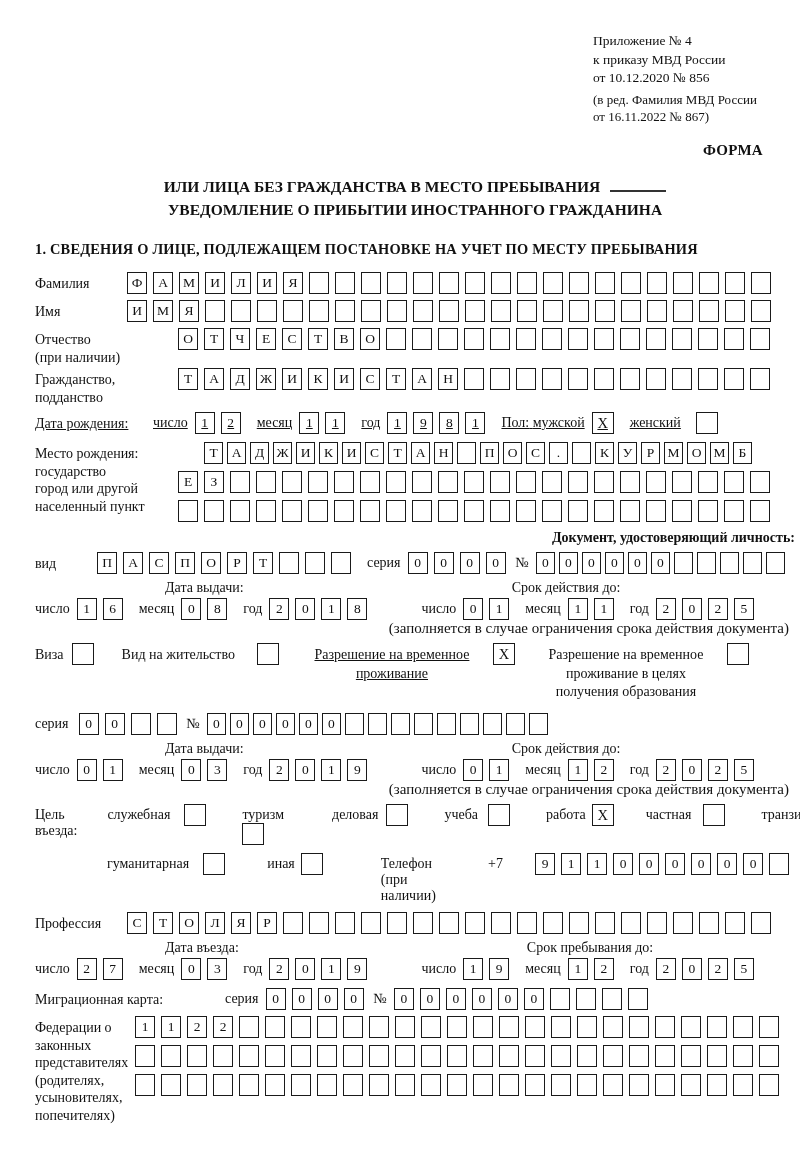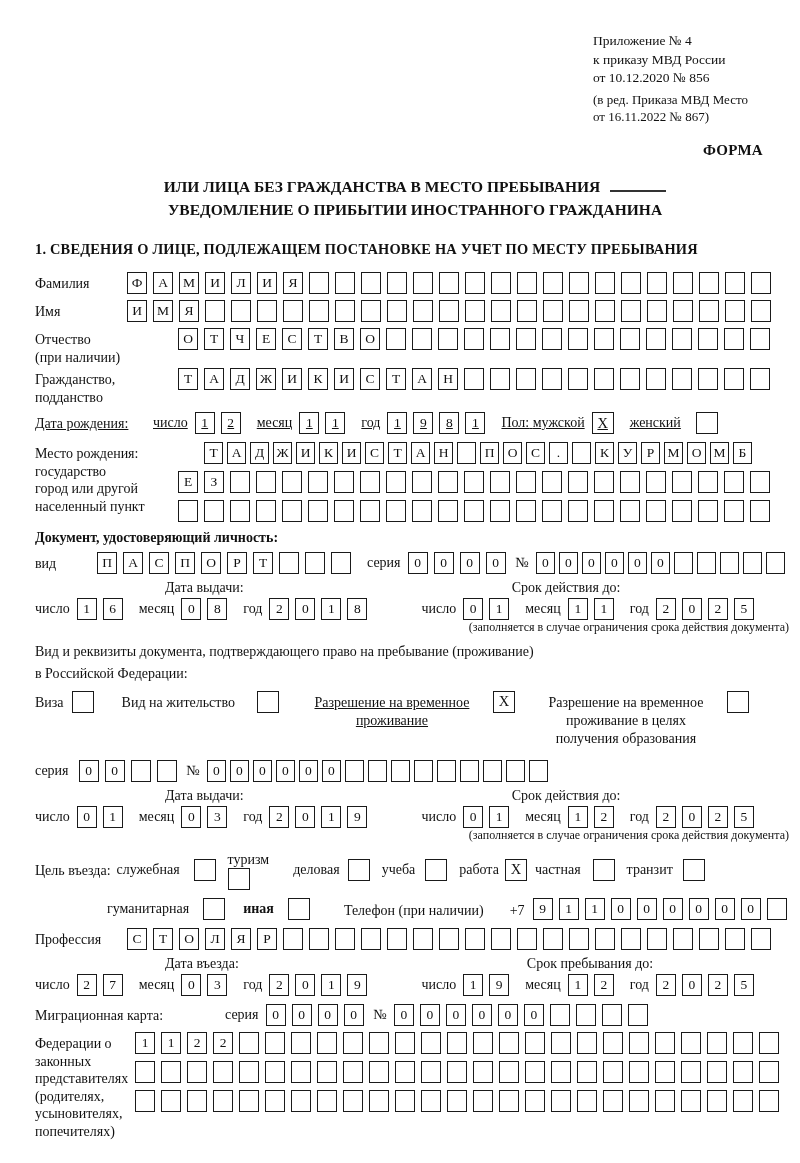--- a/index.html
+++ b/index.html
@@ -45,51 +45,51 @@
     border: 1.6px solid #1a1a1a;
     display: inline-flex; align-items: center; justify-content: center;
     font-size: 14.5px;
   }
 
   .dlbl { padding-top: 3px; margin-right: 7px; }
   .gap-l { margin-left: 10px; }
   .dgroup { display: inline-flex; align-items: flex-start; }
 
   .two-col-heads { display:flex; font-size: 14px; margin-bottom: 2px; }
-  .note-right { text-align: right; padding-right: 6px; font-size: 12px; margin-top: -2px; margin-bottom: 6px; }
+  .note-right { text-align: right; padding-right: 6px; font-size: 15px; margin-top: -2px; margin-bottom: 6px; }
 
   .intro { line-height: 1.55; margin-bottom: 6px; }
 
   .res-options { display:flex; align-items: flex-start; margin-bottom: 12px; }
   .ropt { display:flex; align-items:flex-start; }
   .rlbl { padding-top: 3px; line-height: 1.3; }
   .rlbl.center { text-align: center; }
 
-  .purpose-row { display:flex; align-items:center; margin-bottom: 8px; }
+  .purpose-row { display:flex; align-items:flex-start; margin-bottom: 8px; gap: 24px; }
   .citem { display:flex; align-items:flex-start; }
   .clabel { padding-top: 3px; }
 
   .rep-block { display:flex; align-items:flex-start; margin-bottom: 2px; }
   .rep-rows .cells { margin-bottom: 7px; }
   .rep-note { margin-left: 100px; width: 620px; text-align:center; font-size: 13.4px; margin-top: 2px; }
 
-  .doc-heading { text-align:left; font-weight:bold; font-size: 14px; margin: 2px 0 6px 0; }
+  .doc-heading { text-align:right; font-weight:bold; font-size: 14px; margin: 2px 0 6px 0; }
 </style>
 </head>
 <body>
 
 <div class="page">
 
   <div class="annex">
     <div>Приложение № 4</div>
     <div>к приказу МВД России</div>
     <div>от 10.12.2020 № 856</div>
   </div>
   <div class="annex-note">
-    <div>(в ред. Приказа МВД Место</div>
+    <div>(в ред. Фамилия МВД России</div>
     <div>от 16.11.2022 № 867)</div>
   </div>
   <div class="form-word">ФОРМА</div>
 
   <div class="title">
     <div><span>ИЛИ ЛИЦА БЕЗ ГРАЖДАНСТВА В МЕСТО ПРЕБЫВАНИЯ</span><span class="title-underline"></span></div>
     <div>УВЕДОМЛЕНИЕ О ПРИБЫТИИ ИНОСТРАННОГО ГРАЖДАНИНА</div>
   </div>
 
   <div class="section-heading">1. СВЕДЕНИЯ О ЛИЦЕ, ПОДЛЕЖАЩЕМ ПОСТАНОВКЕ НА УЧЕТ ПО МЕСТУ ПРЕБЫВАНИЯ</div>
@@ -412,24 +412,20 @@
         <span class="cells">
             <span class="cell">2</span>
             <span class="cell">0</span>
             <span class="cell">2</span>
             <span class="cell">5</span>
           </span>
       </span>
     </div>
     <div class="note-right">(заполняется в случае ограничения срока действия документа)</div>
 
-    <div class="intro">
-      <div>Вид и реквизиты документа, подтверждающего право на пребывание (проживание)</div>
-      <div>в Российской Федерации:</div>
-    </div>
 
     <div class="res-options">
       <div class="ropt">
         <span class="rlbl" style="margin-right:8px;">Виза</span>
         <span class="chk"></span>
       </div>
       <div class="ropt" style="margin-left:28px;">
         <span class="rlbl" style="margin-right:22px;">Вид на жительство</span>
         <span class="chk"></span>
       </div>
@@ -548,21 +544,21 @@
           <span class="chk"></span>
         </span>
     </div>
 
     <div class="purpose-row">
       <span class="citem" style="margin-left:72px;">
           <span class="clabel" style="margin-right:14px;">гуманитарная</span>
           <span class="chk"></span>
         </span>
       <span class="citem" style="margin-left:18px;">
-          <span class="clabel" style="margin-right:14px;font-weight:bold;">иная</span>
+          <span class="clabel" style="margin-right:6px;">иная</span>
           <span class="chk"></span>
         </span>
       <span class="clabel" style="margin-left:34px;">Телефон (при наличии)</span>
       <span class="clabel" style="margin-left:26px; margin-right:8px;">+7</span>
       <span class="cells">
           <span class="cell">9</span>
           <span class="cell">1</span>
           <span class="cell">1</span>
           <span class="cell">0</span>
           <span class="cell">0</span>

